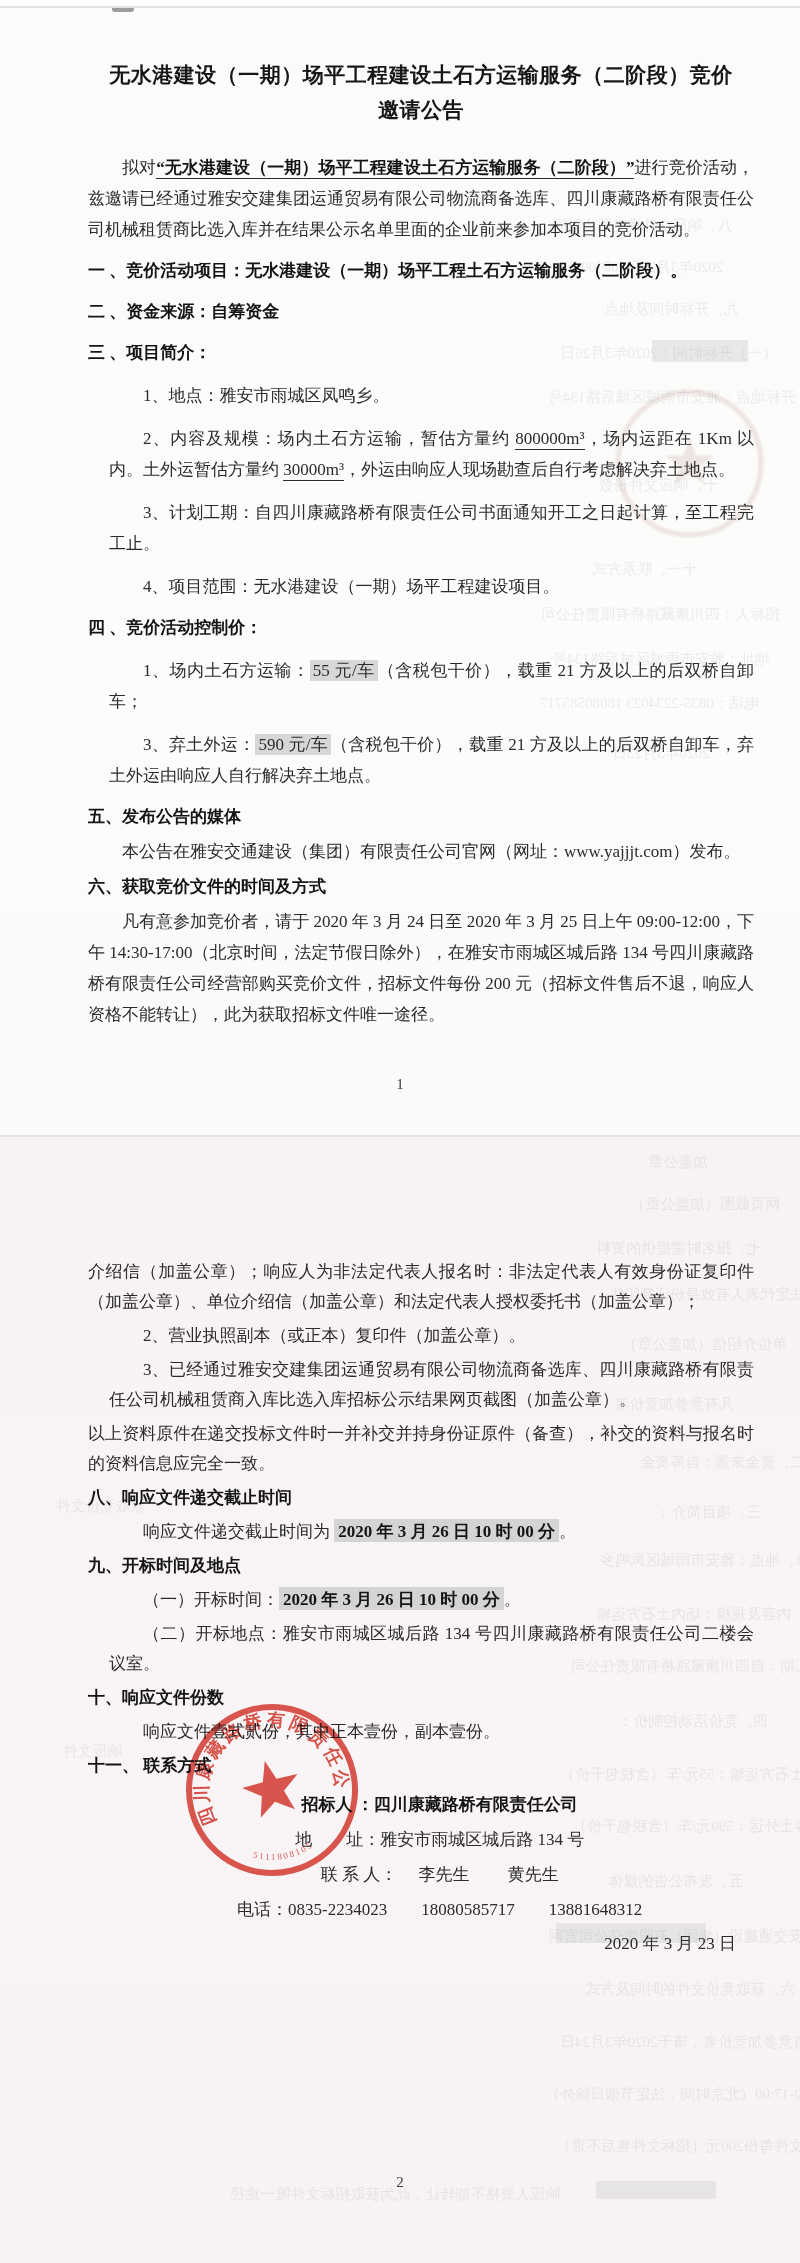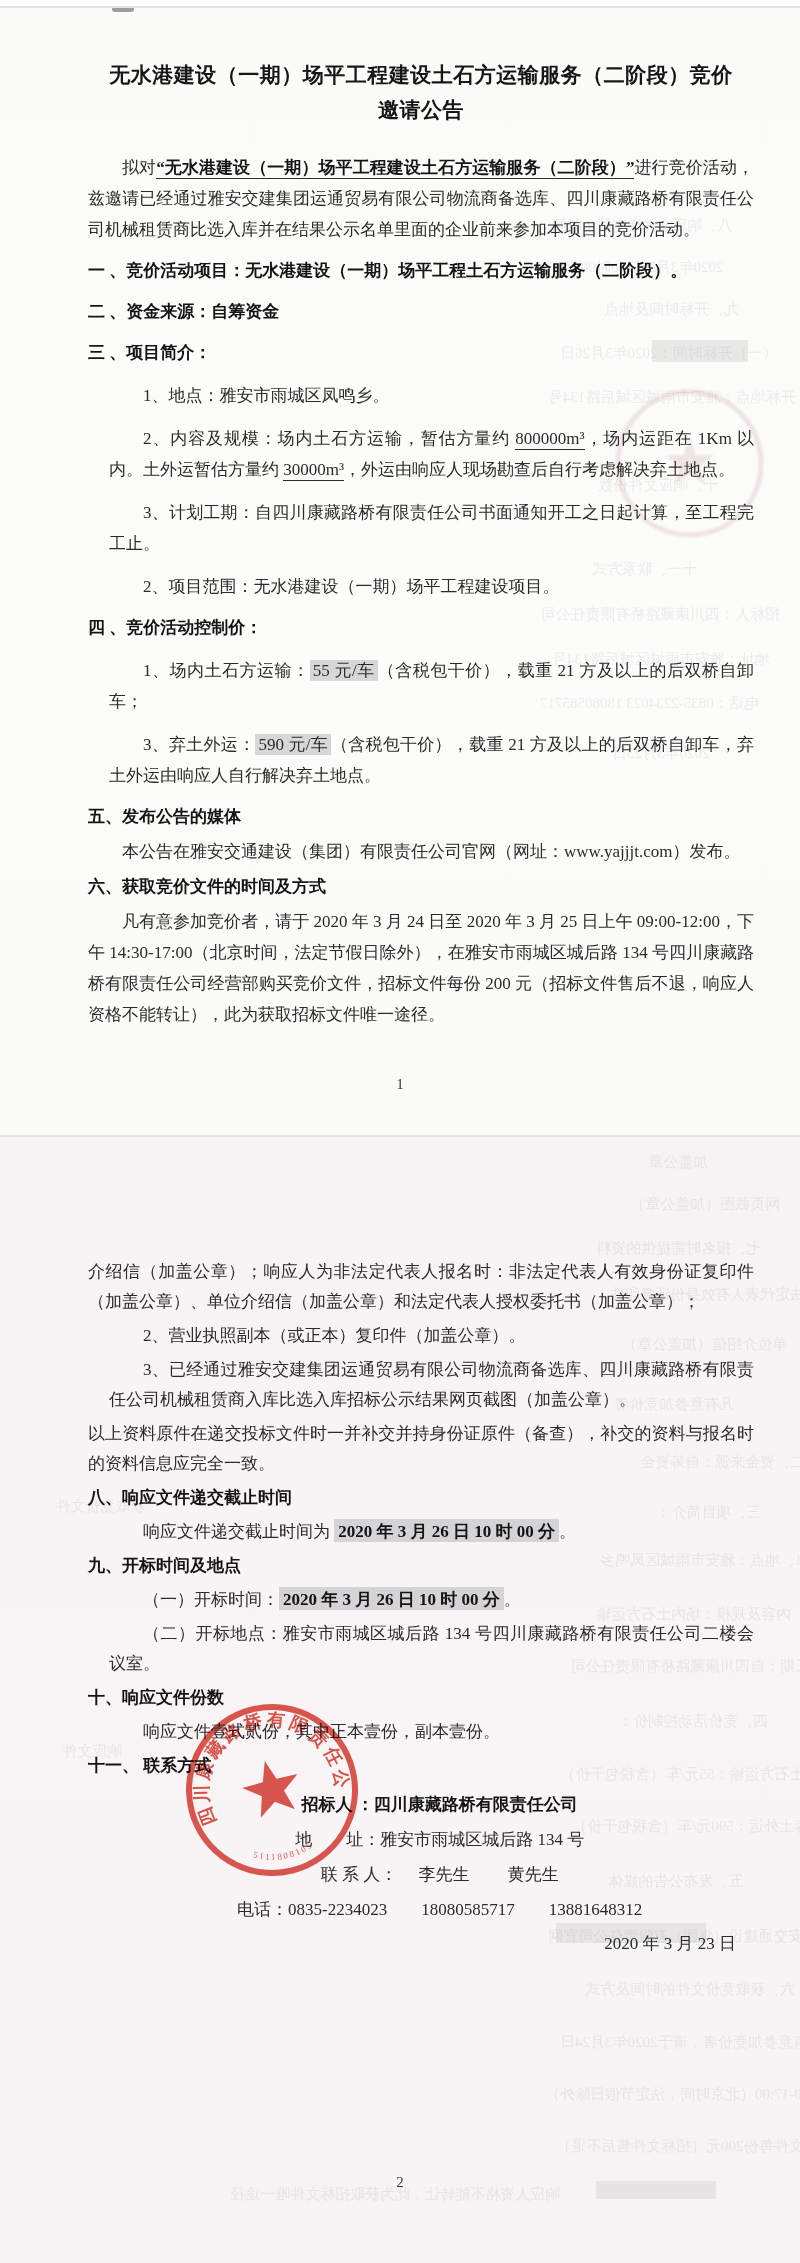--- a/index.html
+++ b/index.html
@@ -78,21 +78,21 @@
 
     <div class="para"><span>拟对</span><span class="bold u">“无水港建设（一期）场平工程建设土石方运输服务（二阶段）”</span><span>进行竞价活动，兹邀请已经通过雅安交建集团运通贸易有限公司物流商备选库、四川康藏路桥有限责任公司机械租赁商比选入库并在结果公示名单里面的企业前来参加本项目的竞价活动。</span></div>
 
     <div class="sec">一 、竞价活动项目：无水港建设（一期）场平工程土石方运输服务（二阶段）。</div>
     <div class="sec">二 、资金来源：自筹资金</div>
     <div class="sec">三 、项目简介：</div>
 
     <div class="item">1、地点：雅安市雨城区凤鸣乡。</div>
     <div class="item"><span>2、内容及规模：场内土石方运输，暂估方量约 </span><span class="u">800000m³</span><span>，场内运距在 1Km 以内。土外运暂估方量约 </span><span class="u">30000m³</span><span>，外运由响应人现场勘查后自行考虑解决弃土地点。</span></div>
     <div class="item">3、计划工期：自四川康藏路桥有限责任公司书面通知开工之日起计算，至工程完工止。</div>
-    <div class="item">2、项目范围：无水港建设（一期）场平工程建设项目。</div>
+    <div class="item">4、项目范围：无水港建设（一期）场平工程建设项目。</div>
 
     <div class="sec">四 、竞价活动控制价：</div>
     <div class="item"><span>1、场内土石方运输：</span><span class="hl">55 元/车</span><span>（含税包干价），载重 21 方及以上的后双桥自卸车；</span></div>
     <div class="item"><span>3、弃土外运：</span><span class="hl">590 元/车</span><span>（含税包干价），载重 21 方及以上的后双桥自卸车，弃土外运由响应人自行解决弃土地点。</span></div>
 
     <div class="sec">五、发布公告的媒体</div>
     <div class="para tight">本公告在雅安交通建设（集团）有限责任公司官网（网址：www.yajjjt.com）发布。</div>
 
     <div class="sec tight">六、获取竞价文件的时间及方式</div>
     <div class="para tight">凡有意参加竞价者，请于 2020 年 3 月 24 日至 2020 年 3 月 25 日上午 09:00-12:00，下午 14:30-17:00（北京时间，法定节假日除外），在雅安市雨城区城后路 134 号四川康藏路桥有限责任公司经营部购买竞价文件，招标文件每份 200 元（招标文件售后不退，响应人资格不能转让），此为获取招标文件唯一途径。</div>

